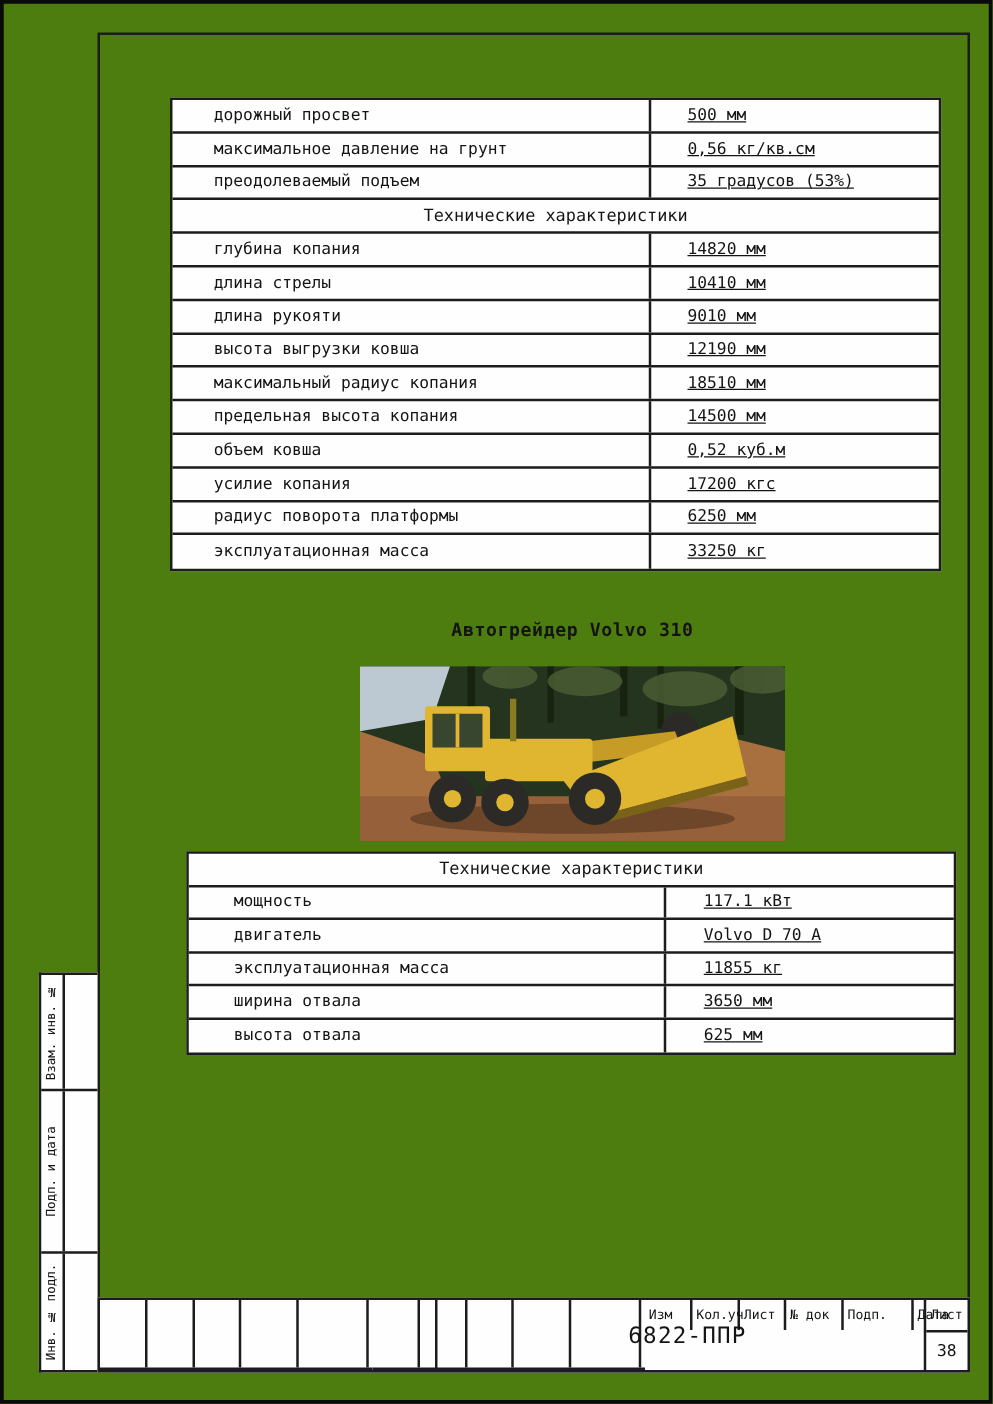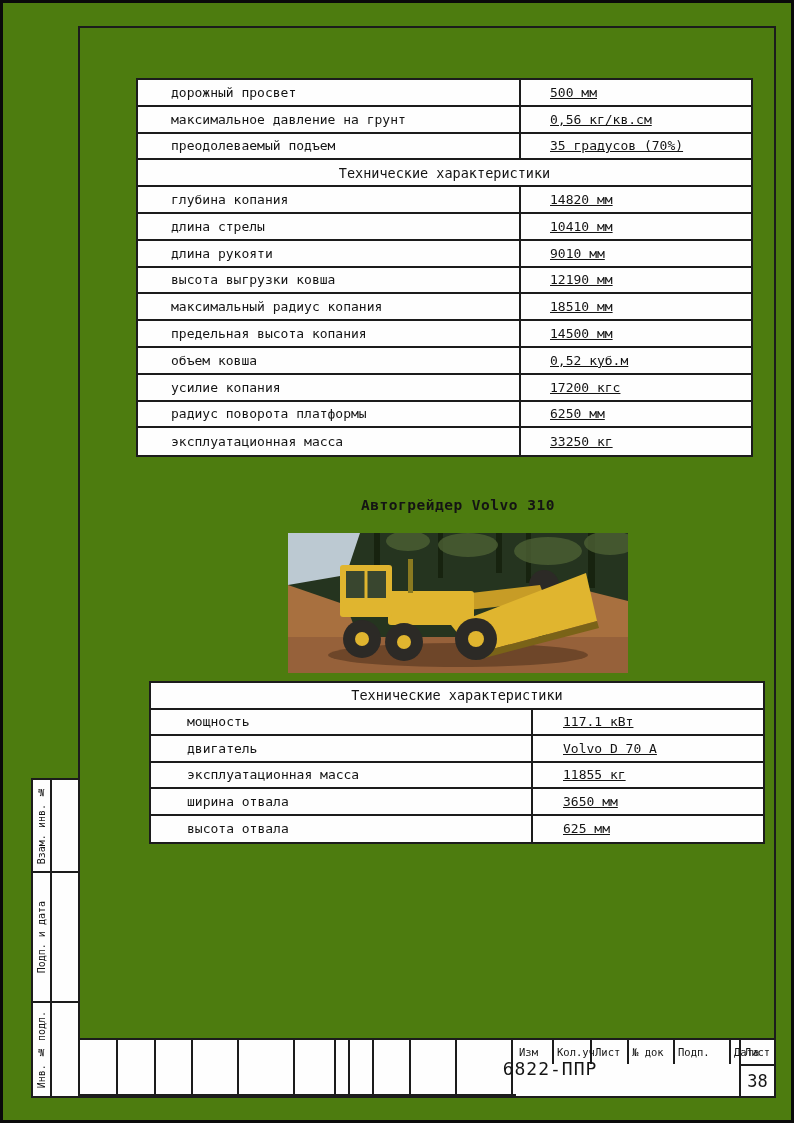--- a/index.html
+++ b/index.html
@@ -53,21 +53,21 @@
   .rev-cell:last-child { border-right:none; }
   .rc1 { width:38px; } .rc2 { width:38px; } .rc3 { width:37px; }
   .rc4 { width:46px; } .rc5 { width:56px; } .rc6 { flex:1; }
   .doc-code {
     flex:1; border-right:2px solid #1c1c1c; display:flex;
     align-items:center; justify-content:center; font-size:18px; letter-spacing:1px;margin-left:11px;
   }
   .sheet-box { width:33px; display:flex; flex-direction:column; }
   .sheet-box .sl { height:26px; border-bottom:2px solid #1c1c1c; display:flex;
     align-items:center; justify-content:center; font-size:10.5px; }
-  .sheet-box .sn { flex:1; display:flex; align-items:center; justify-content:center; font-size:17px;border-radius:10px; }
+  .sheet-box .sn { flex:1; display:flex; align-items:center; justify-content:center; font-size:13px;border-radius:10px; }
   
   .side-stamp {
     position:absolute; left:28px; top:775px; width:47px; height:320px;
     border:2px solid #1c1c1c; border-right:none; display:flex; flex-direction:column;
     background:#fefefe;
   }
   .stamp-sec { border-bottom:2px solid #1c1c1c; display:flex; }
   .stamp-sec:last-child { border-bottom:none; }
   .ss1 { height:93px; } .ss2 { height:130px; } .ss3 { flex:1; }
   .stamp-labelcol { width:19px; border-right:2px solid #1c1c1c; display:flex;
@@ -84,21 +84,21 @@
     <div class="trow">
       <div class="tlabel">дорожный просвет</div>
       <div class="tvalue">500 мм</div>
     </div>
     <div class="trow">
       <div class="tlabel">максимальное давление на грунт</div>
       <div class="tvalue">0,56 кг/кв.см</div>
     </div>
     <div class="trow">
       <div class="tlabel">преодолеваемый подъем</div>
-      <div class="tvalue">35 градусов (70%)</div>
+      <div class="tvalue">35 градусов (53%)</div>
     </div>
     <div class="theader">Технические характеристики</div>
     <div class="trow">
       <div class="tlabel">глубина копания</div>
       <div class="tvalue">14820 мм</div>
     </div>
     <div class="trow">
       <div class="tlabel">длина стрелы</div>
       <div class="tvalue">10410 мм</div>
     </div>

